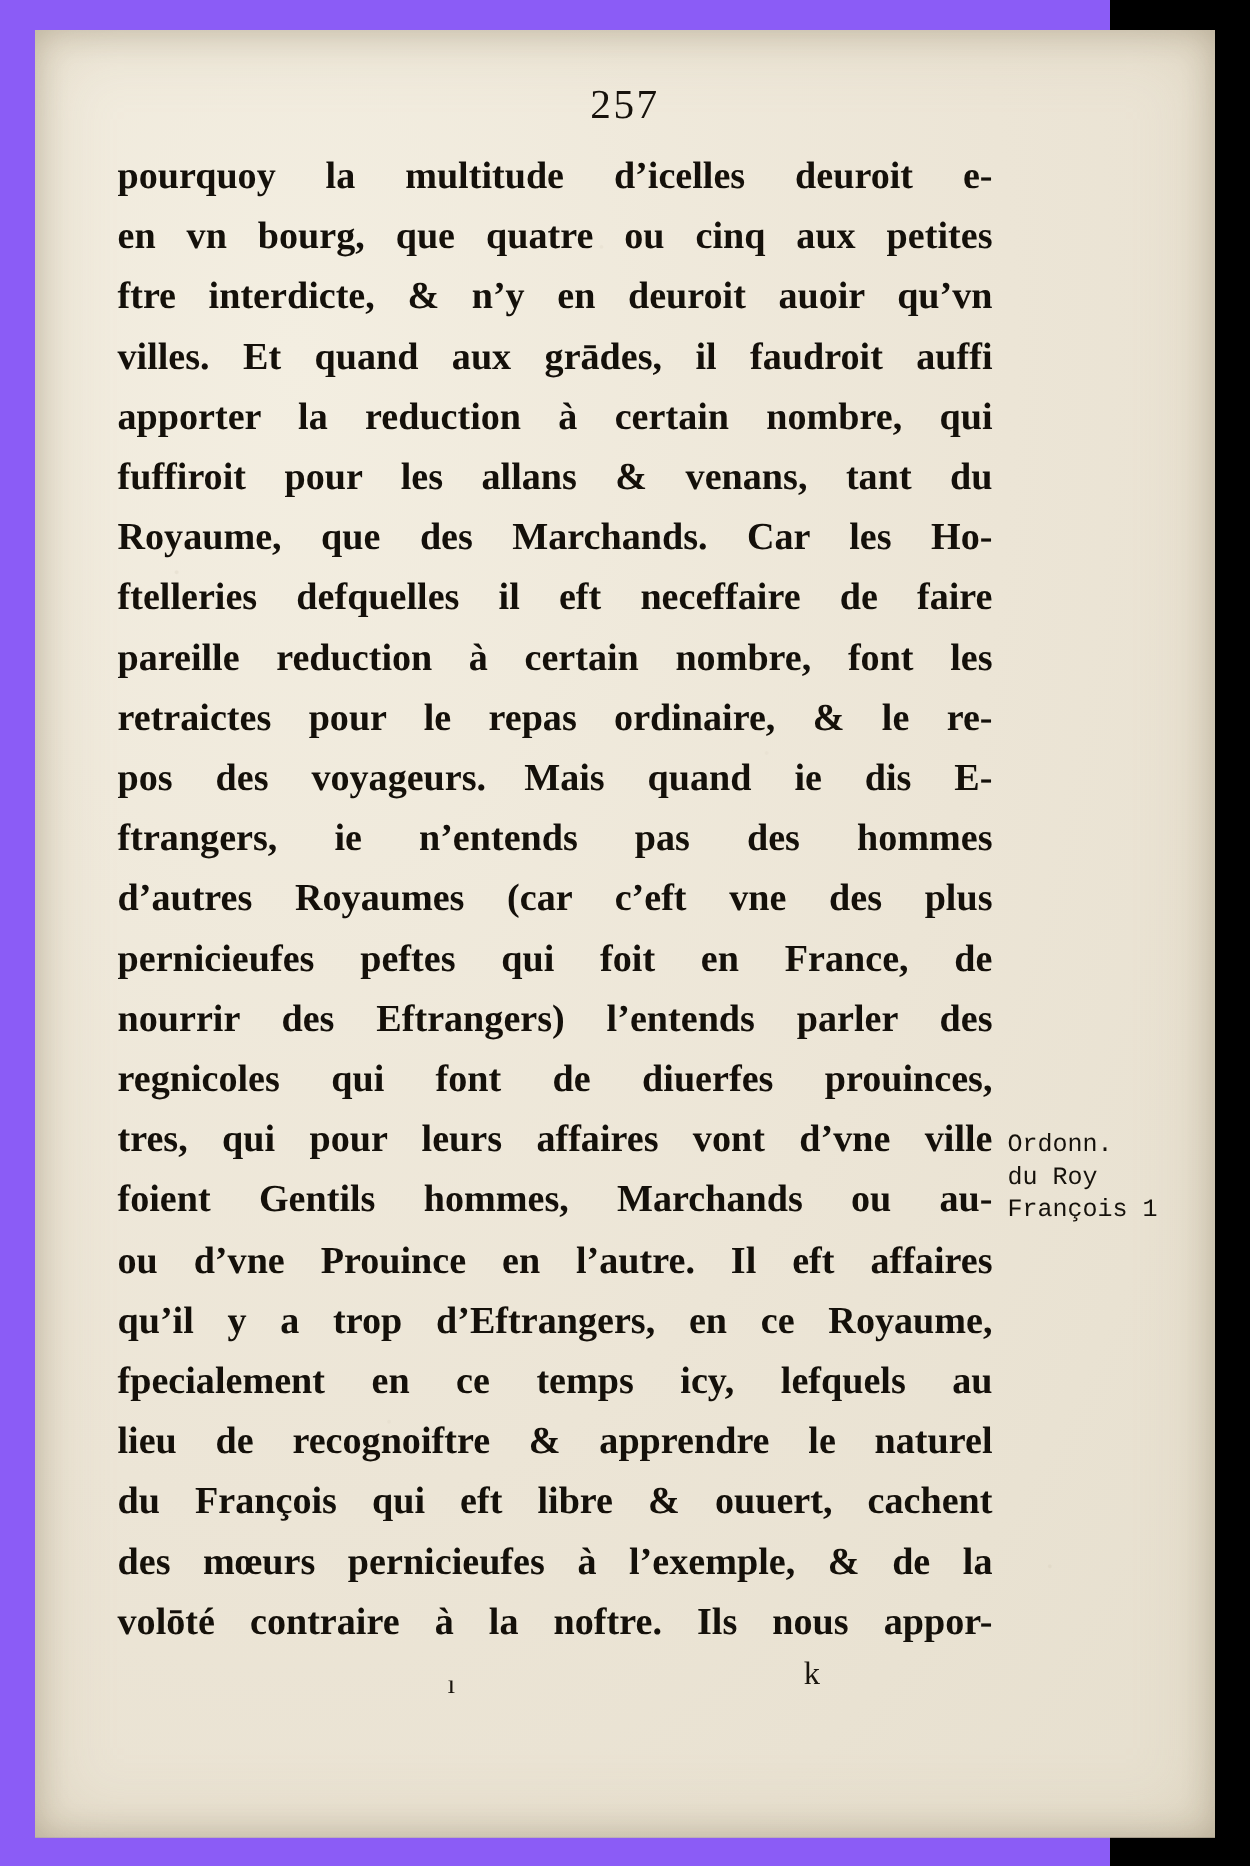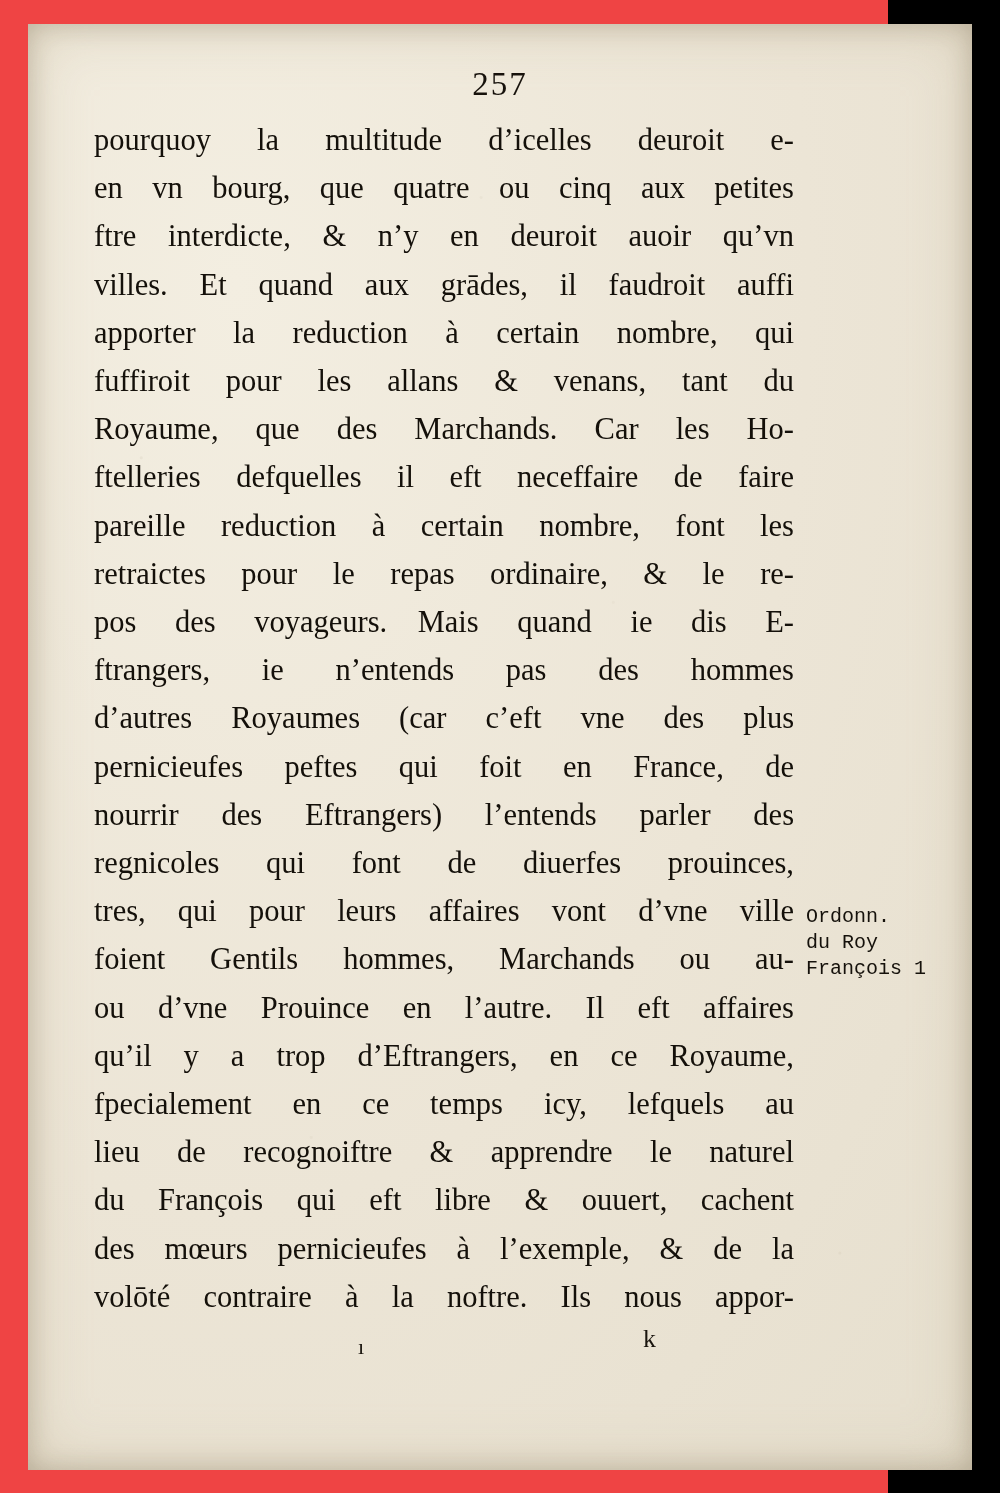--- a/index.html
+++ b/index.html
@@ -11,21 +11,21 @@
     width: 1000px;
     height: 1493px;
     overflow: hidden;
     font-family: "Liberation Serif", serif;
   }
   .page-frame {
     position: absolute;
     left: 0; top: 0;
     width: 888px;
     height: 1493px;
-    background: #ef4444;
+    background: #8b5cf6;
   }
   .page-sheet {
     position: absolute;
     left: 28px;
     top: 24px;
     width: 944px;
     height: 1446px;
     background: #efe9dc;
     background-image:
       radial-gradient(ellipse at 22% 18%, #f3eee1 0%, #ece5d6 55%, #e6dfce 100%);
@@ -73,20 +73,21 @@
     font-size: 30.5px;
     line-height: 48.2px;
     text-align: justify;
     font-family: "Liberation Serif", serif;
   }
   .text-block .ln {
     display: block;
     white-space: nowrap;
     text-align: justify;
     text-align-last: justify;
+    font-weight: bold;
   }
   .text-block .ln.last {
     text-align-last: left;
   }
   .text-block .ln.indentspace {
     text-align-last: justify;
   }
 
   .marginal {
     position: absolute;

